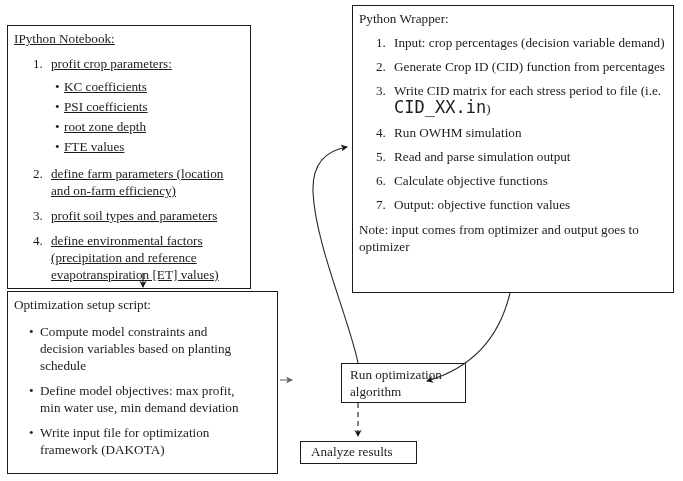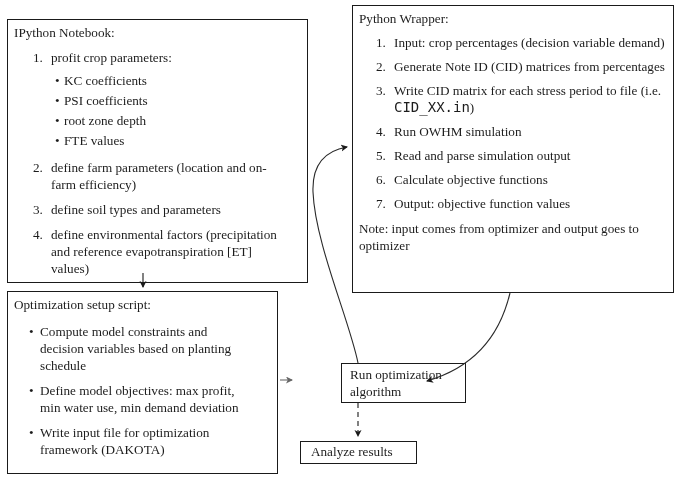--- a/index.html
+++ b/index.html
@@ -6,21 +6,21 @@
   .canvas {
     position:relative; width:683px; height:481px; background:#ffffff;
     font-family:"Liberation Serif","DejaVu Serif",serif;
     font-size:13.2px; line-height:17px; color:#1c1c1c;
     overflow:hidden;
   }
   .box {
     position:absolute; box-sizing:border-box;
     background:#ffffff; border:1.2px solid #1a1a1a;
   }
-  #box-ipython   { left:7px;   top:19px;   width:301px; height:264px; }
+  #box-ipython   { left:7px;   top:25px;   width:244px; height:264px;text-decoration:underline; }
   #box-optsetup  { left:7px;   top:291px; width:271px; height:183px; }
   #box-wrapper   { left:352px; top:5px;   width:322px; height:288px; }
   #box-run       { left:296px; top:363px; width:125px; height:40px;margin-left:45px; }
   #box-analyze   { left:300px; top:441px; width:117px; height:23px; }
 
   .box-title { margin:4px 0 0 6px; }
 
   
   .enum-item { position:relative; margin-top:8px; }
   .enum-item .num { position:absolute; }
@@ -35,21 +35,21 @@
   .sub-item::before { content:"\2022"; position:absolute; left:47px; }
 
   
   .opt-item { position:relative; padding-left:32px; padding-right:30px; margin-top:8px; }
   .opt-item::before { content:"\2022"; position:absolute; left:21px; }
 
   .note { margin:8px 14px 0 6px; }
 
   .code {
     font-family:"DejaVu Sans Mono","Liberation Mono",monospace;
-    font-size:14px; letter-spacing:0;
+    font-size:17px; letter-spacing:0;
   }
 
   .run-label { padding:2px 6px 0 8px; }
   .analyze-label { padding:1px 4px 0 10px; white-space:nowrap; }
 
   #connectors { position:absolute; left:0; top:0; width:683px; height:481px; pointer-events:none; }
 </style>
 </head>
 <body>
 
@@ -67,21 +67,21 @@
       <div class="sub-item">PSI coefficients</div>
       <div class="sub-item">root zone depth</div>
       <div class="sub-item">FTE values</div>
     </div>
     <div class="enum-item" style="margin-top:10px">
       <span class="num">2.</span>
       <span>define farm parameters (location and on-farm efficiency)</span>
     </div>
     <div class="enum-item">
       <span class="num">3.</span>
-      <span>define soil types and parameters</span>
+      <span>profit soil types and parameters</span>
     </div>
     <div class="enum-item">
       <span class="num">4.</span>
       <span>define environmental factors (precipitation and reference evapotranspiration [ET] values)</span>
     </div>
   </div>
 
   <div class="box" id="box-optsetup">
     <div class="box-title">Optimization setup script:</div>
     <div class="opt-item" style="margin-top:10px">Compute model constraints and decision variables based on planting schedule</div>
@@ -91,21 +91,21 @@
 
   <div class="box" id="box-wrapper">
     <div class="box-title">Python Wrapper:</div>
 
     <div class="enum-item">
       <span class="num">1.</span>
       <span>Input: crop percentages (decision variable demand)</span>
     </div>
     <div class="enum-item">
       <span class="num">2.</span>
-      <span>Generate Note ID (CID) matrices from percentages</span>
+      <span>Generate Crop ID (CID) function from percentages</span>
     </div>
     <div class="enum-item">
       <span class="num">3.</span>
       <span><span>Write CID matrix for each stress period to file (i.e. </span><span class="code">CID_XX.in</span><span>)</span></span>
     </div>
     <div class="enum-item">
       <span class="num">4.</span>
       <span>Run OWHM simulation</span>
     </div>
     <div class="enum-item">

